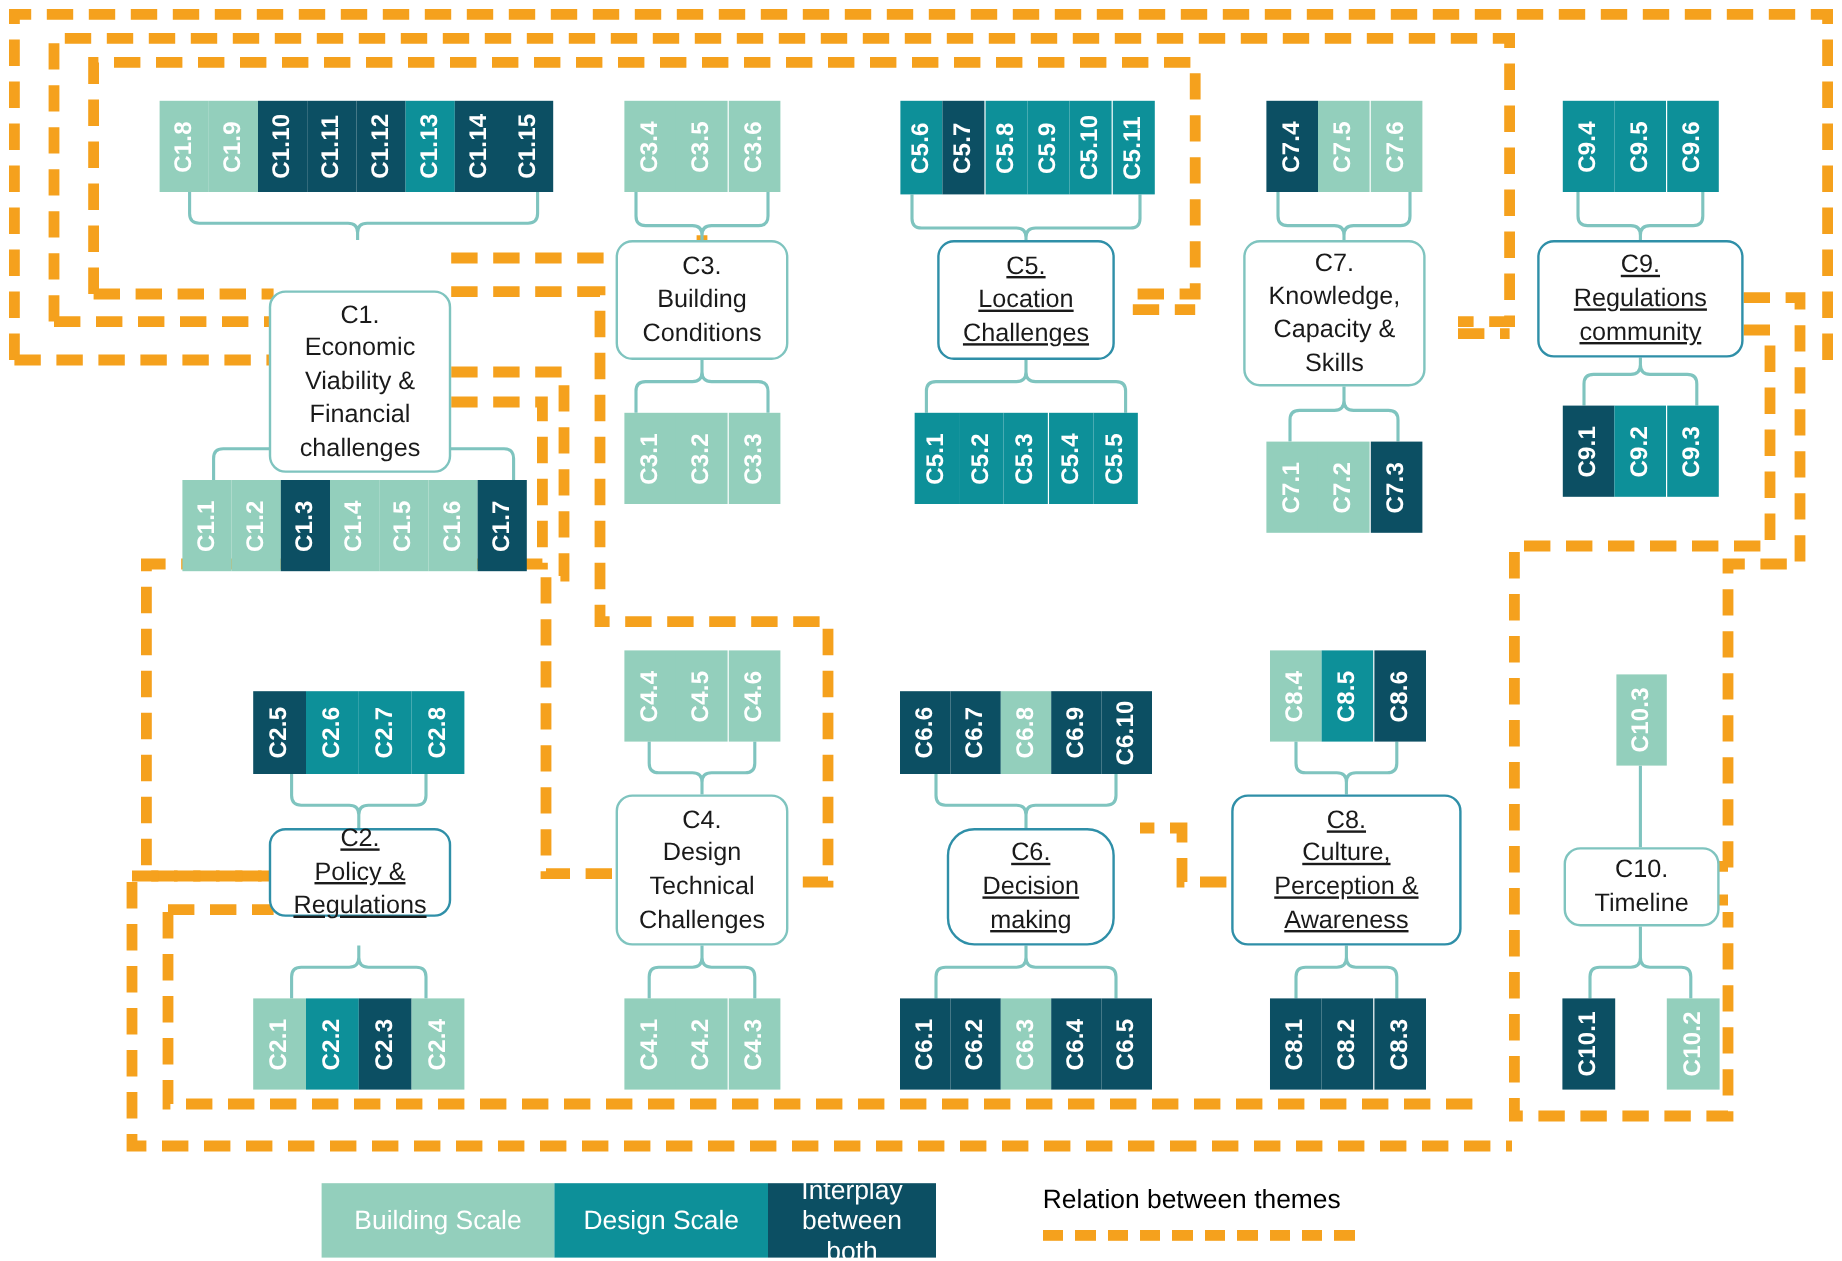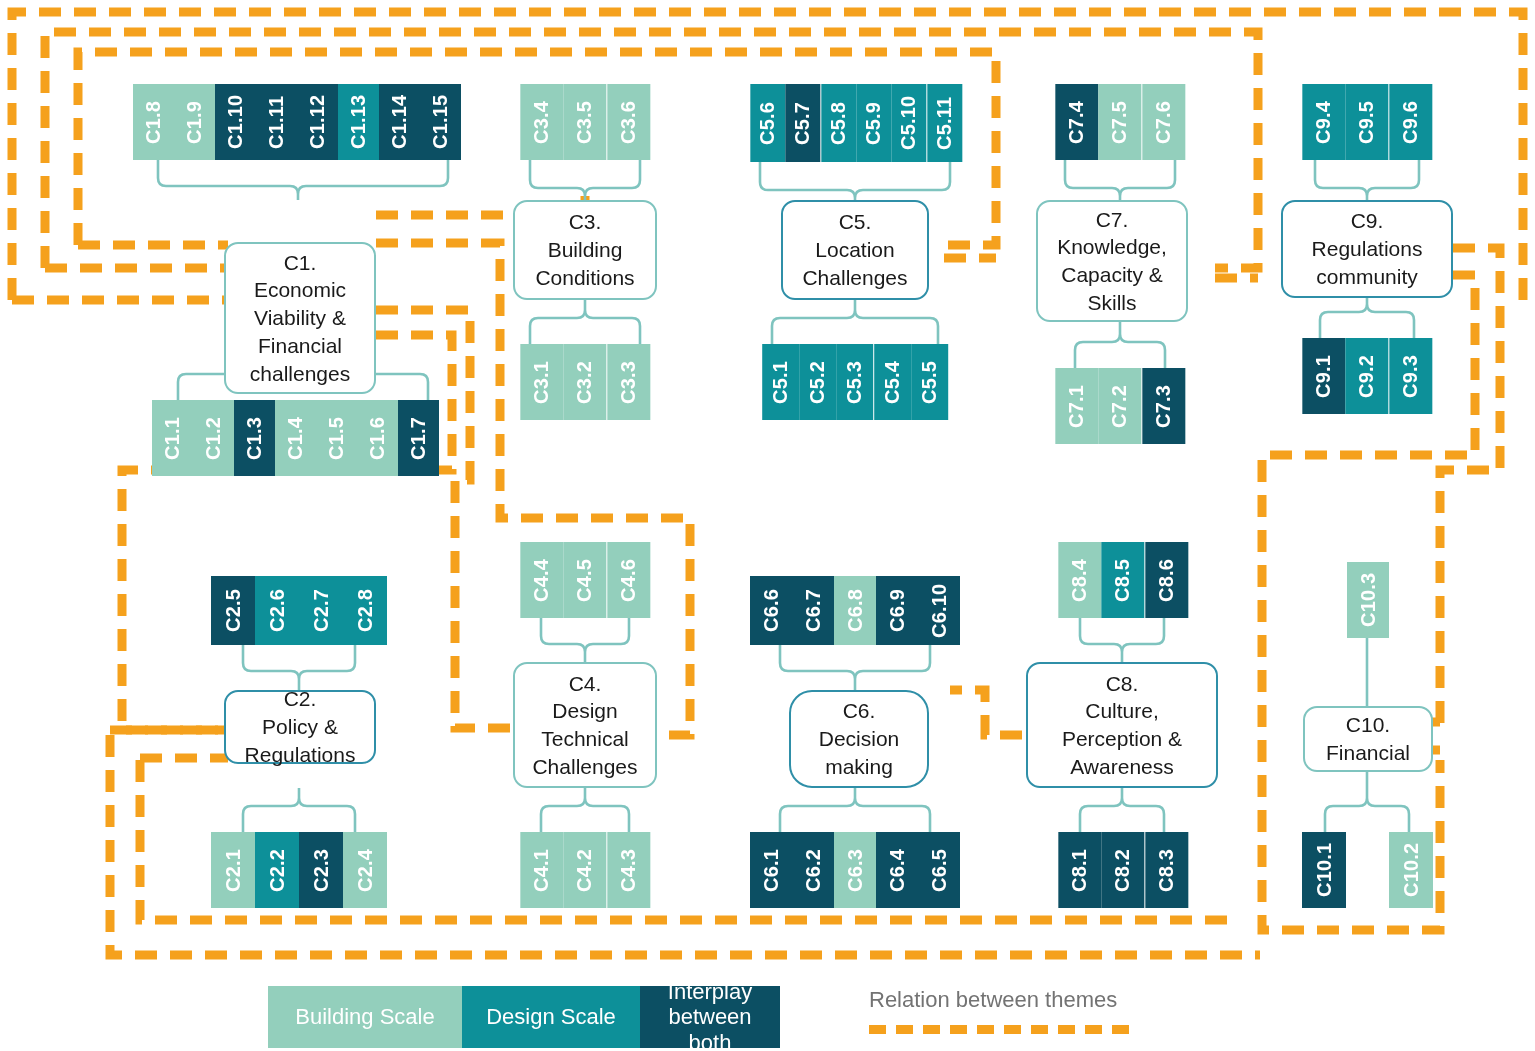--- a/index.html
+++ b/index.html
@@ -5,40 +5,40 @@
   html,body{margin:0;padding:0;background:#ffffff;}
   body{font-family:"Liberation Sans",sans-serif;}
   #canvas{position:relative;width:1535px;height:1051px;overflow:hidden;background:#fff;}
   #dashes{position:absolute;left:0;top:0;width:1535px;height:1051px;pointer-events:none;}
   #braces{position:absolute;left:0;top:0;width:1535px;height:1051px;pointer-events:none;}
 
   .theme-node{position:absolute;box-sizing:border-box;background:#ffffff;
     border:2px solid #7fc4bf;border-radius:14px;display:flex;align-items:center;
     justify-content:center;text-align:center;color:#1a1a1a;font-size:21px;line-height:1.32;
     padding:6px 8px;z-index:5;}
-  .theme-node.blue{border-color:#2f8fa8;}
+  .theme-node.blue{border-color:#2f8fa8;text-decoration:underline;}
   .theme-node .label{white-space:pre-line;}
 
   .code-strip{position:absolute;display:flex;z-index:4;}
   .code-cell{display:flex;align-items:center;justify-content:center;color:#ffffff;
     font-weight:bold;font-size:20px;
     writing-mode:vertical-rl;transform:rotate(180deg);letter-spacing:0.2px;}
   .c-building{background:#93cfbc;}
   .c-urban{background:#0d9099;}
   .c-interplay{background:#0c4f63;}
 
   
   #legend{position:absolute;left:268px;top:986px;display:flex;align-items:stretch;z-index:6;}
   .legend-box{display:flex;align-items:center;justify-content:center;text-align:center;
     color:#ffffff;font-size:22px;height:62px;line-height:1.15;padding:0 10px;box-sizing:border-box;}
   #legend-building{width:194px;}
   #legend-urban{width:178px;}
   #legend-interplay{width:140px;}
   #legend-relation{position:absolute;left:869px;top:987px;z-index:6;width:280px;}
-  #legend-relation .rel-text{font-size:22px;color:#737373;white-space:nowrap;}
+  #legend-relation .rel-text{font-size:22px;color:#000000;white-space:nowrap;}
   #legend-relation .rel-dash{margin-top:12px;height:9px;width:270px;
      background:repeating-linear-gradient(to right,#f5a11d 0 17px,transparent 17px 27px);}
 </style>
 </head>
 <body>
 
 <div id="canvas">
 
   <svg id="dashes" viewBox="0 0 1535 1051" xmlns="http://www.w3.org/2000/svg">
     <g fill="none" stroke="#f5a11d" stroke-width="9" stroke-linecap="butt" stroke-dasharray="22 13">
@@ -186,21 +186,21 @@
 Perception &amp;
 Awareness</span>
   </div>
   <div class="theme-node blue" style="left:1281px;top:200px;width:172px;height:98px;">
     <span class="label">C9.
 Regulations
 community</span>
   </div>
   <div class="theme-node" style="left:1303px;top:706px;width:130px;height:66px;">
     <span class="label">C10.
-Financial</span>
+Timeline</span>
   </div>
 
   <div class="code-strip" style="left:133px;top:84px;width:328px;height:76px;">
       <div class="code-cell c-building" style="flex: 1 1 0px;">C1.8</div>
       <div class="code-cell c-building" style="flex: 1 1 0px;">C1.9</div>
       <div class="code-cell c-interplay" style="flex: 1 1 0px;">C1.10</div>
       <div class="code-cell c-interplay" style="flex: 1 1 0px;">C1.11</div>
       <div class="code-cell c-interplay" style="flex: 1 1 0px;">C1.12</div>
       <div class="code-cell c-urban" style="flex: 1 1 0px;">C1.13</div>
       <div class="code-cell c-interplay" style="flex: 1 1 0px;">C1.14</div>

